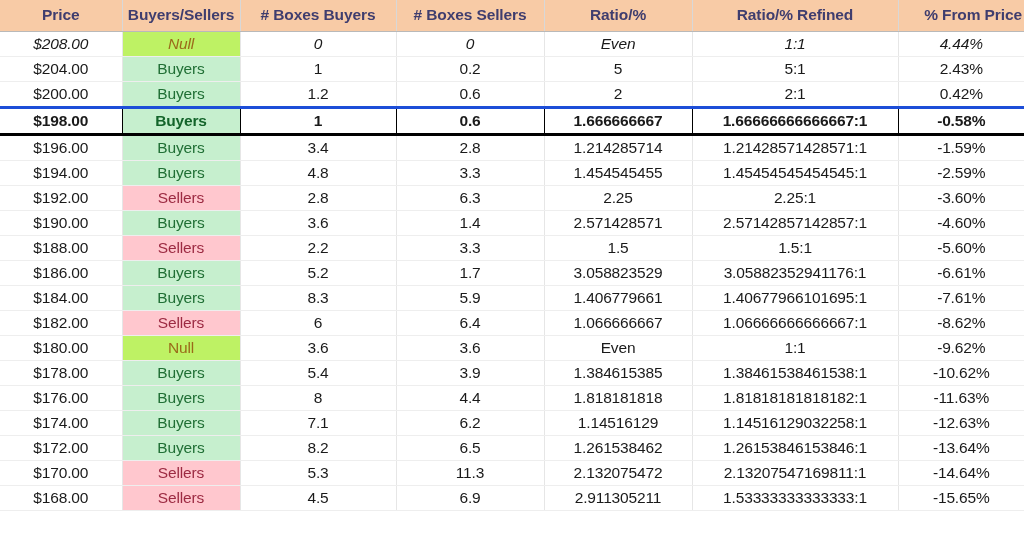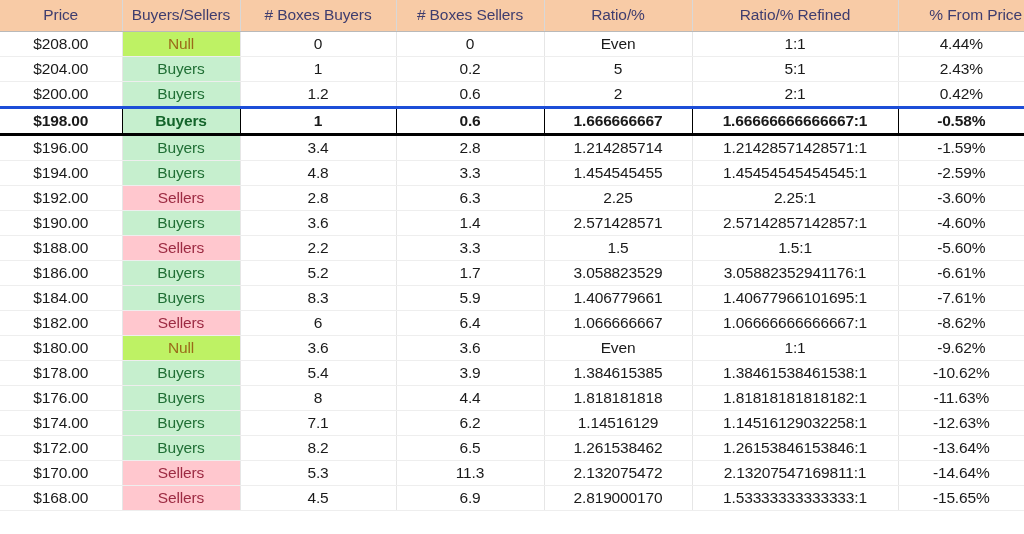--- a/index.html
+++ b/index.html
@@ -24,21 +24,21 @@
   table.sheet col.c-bs           { width: 118px; }
   table.sheet col.c-bb           { width: 156px; }
   table.sheet col.c-sb           { width: 148px; }
   table.sheet col.c-ratio        { width: 148px; }
   table.sheet col.c-refined      { width: 206px; }
   table.sheet col.c-pct          { width: 126px; }
 
   thead th {
     background: #F8CBA6;
     color: #3F3D6E;
-    font-weight: normal;
+    font-weight: bold;
     font-size: 15.5px;
     text-align: center;
     padding: 4px 2px 5px 2px;
     height: 22px;
     border-right: 1px solid #d8d8d8;
     border-bottom: 1px solid #b9b9b9;
     white-space: nowrap;
     letter-spacing: -0.1px;
   }
   thead th:last-child { border-right: none; text-align: right; }
@@ -50,21 +50,21 @@
     height: 24px;
     padding: 0 2px;
     border-right: 1px solid #e6e6e6;
     border-bottom: 1px solid #eeeeee;
     white-space: nowrap;
     background: #ffffff;
     letter-spacing: -0.15px;
   }
   tbody td:last-child { border-right: none; }
 
-  tbody tr:first-child td { border-top: 1px solid #c9c9c9; }
+  tbody tr:first-child td { border-top: 1px solid #c9c9c9; font-style: italic; }
 
   
   td.fill-buyers {
     background: #C6EFCE;
     color: #206F35;
     margin-top: 28px;
   }
   td.fill-sellers {
     background: #FFC7CE;
     color: #9C2A42;
@@ -277,18 +277,18 @@
         <td>11.3</td>
         <td>2.132075472</td>
         <td>2.13207547169811:1</td>
         <td>-14.64%</td>
       </tr>
       <tr>
         <td>$168.00</td>
         <td class="fill-sellers">Sellers</td>
         <td>4.5</td>
         <td>6.9</td>
-        <td>2.819000170</td>
+        <td>2.911305211</td>
         <td>1.53333333333333:1</td>
         <td>-15.65%</td>
       </tr>
     </tbody>
 </table>
 
 </body></html>

